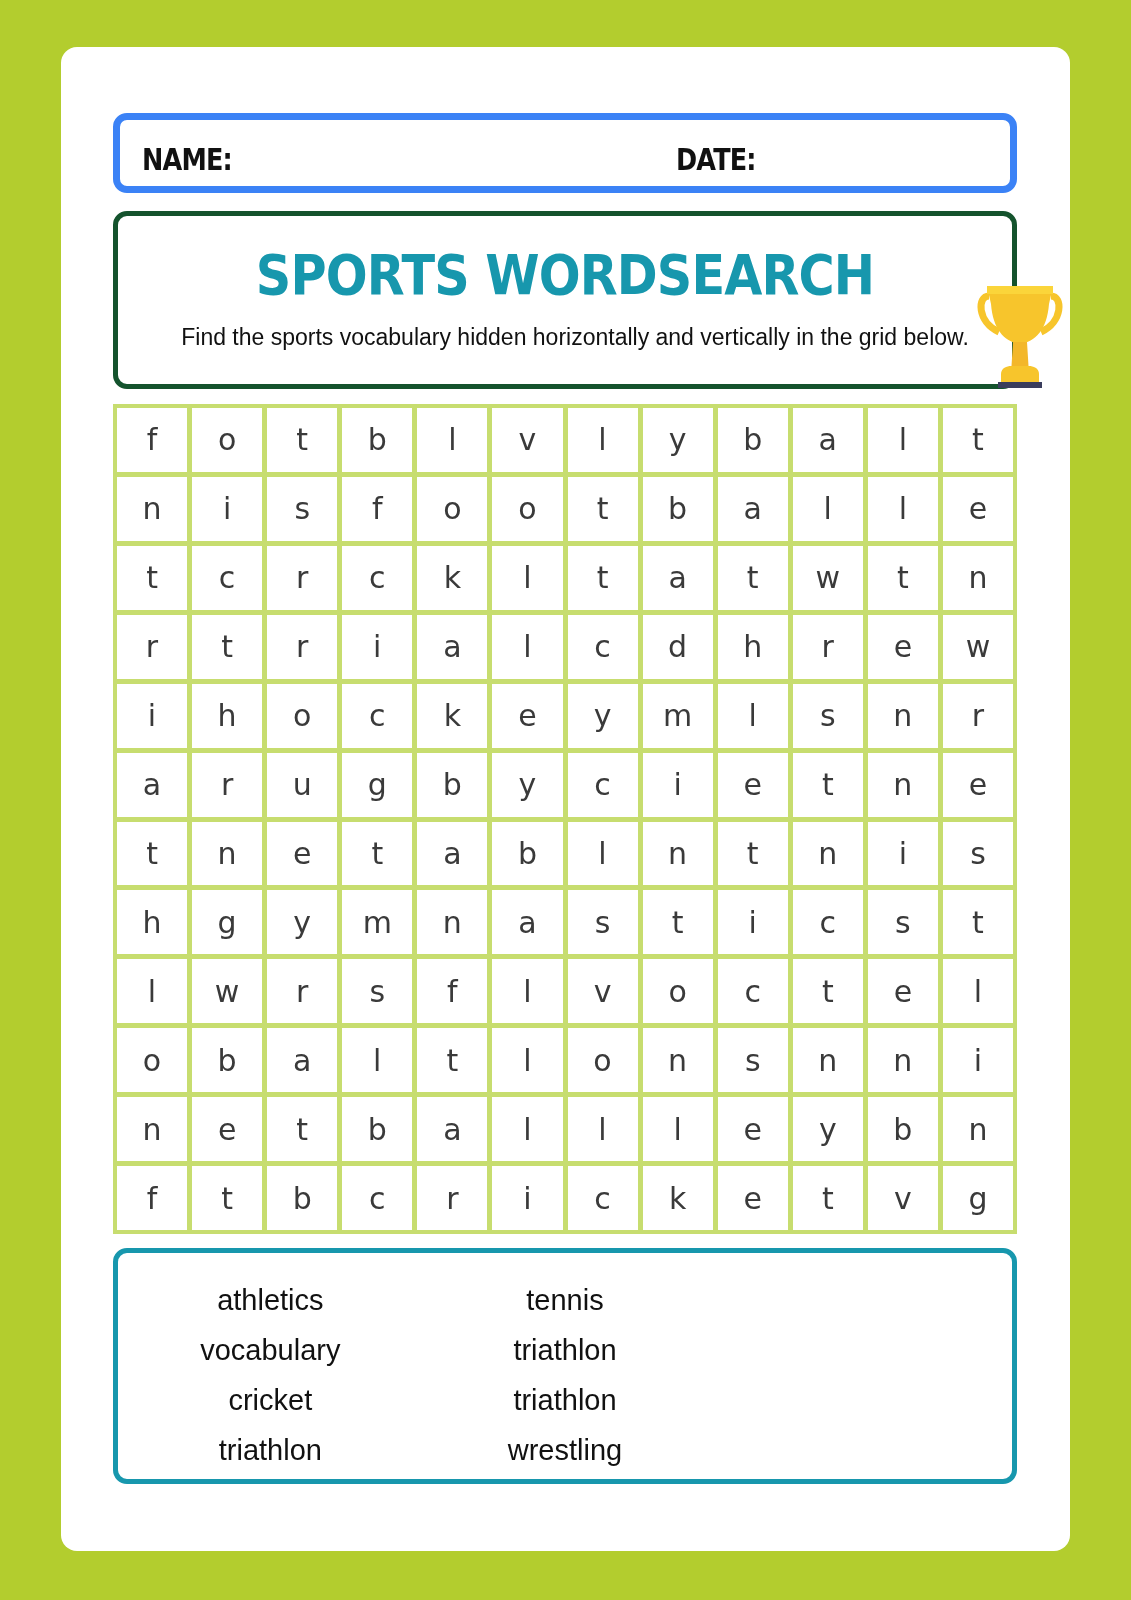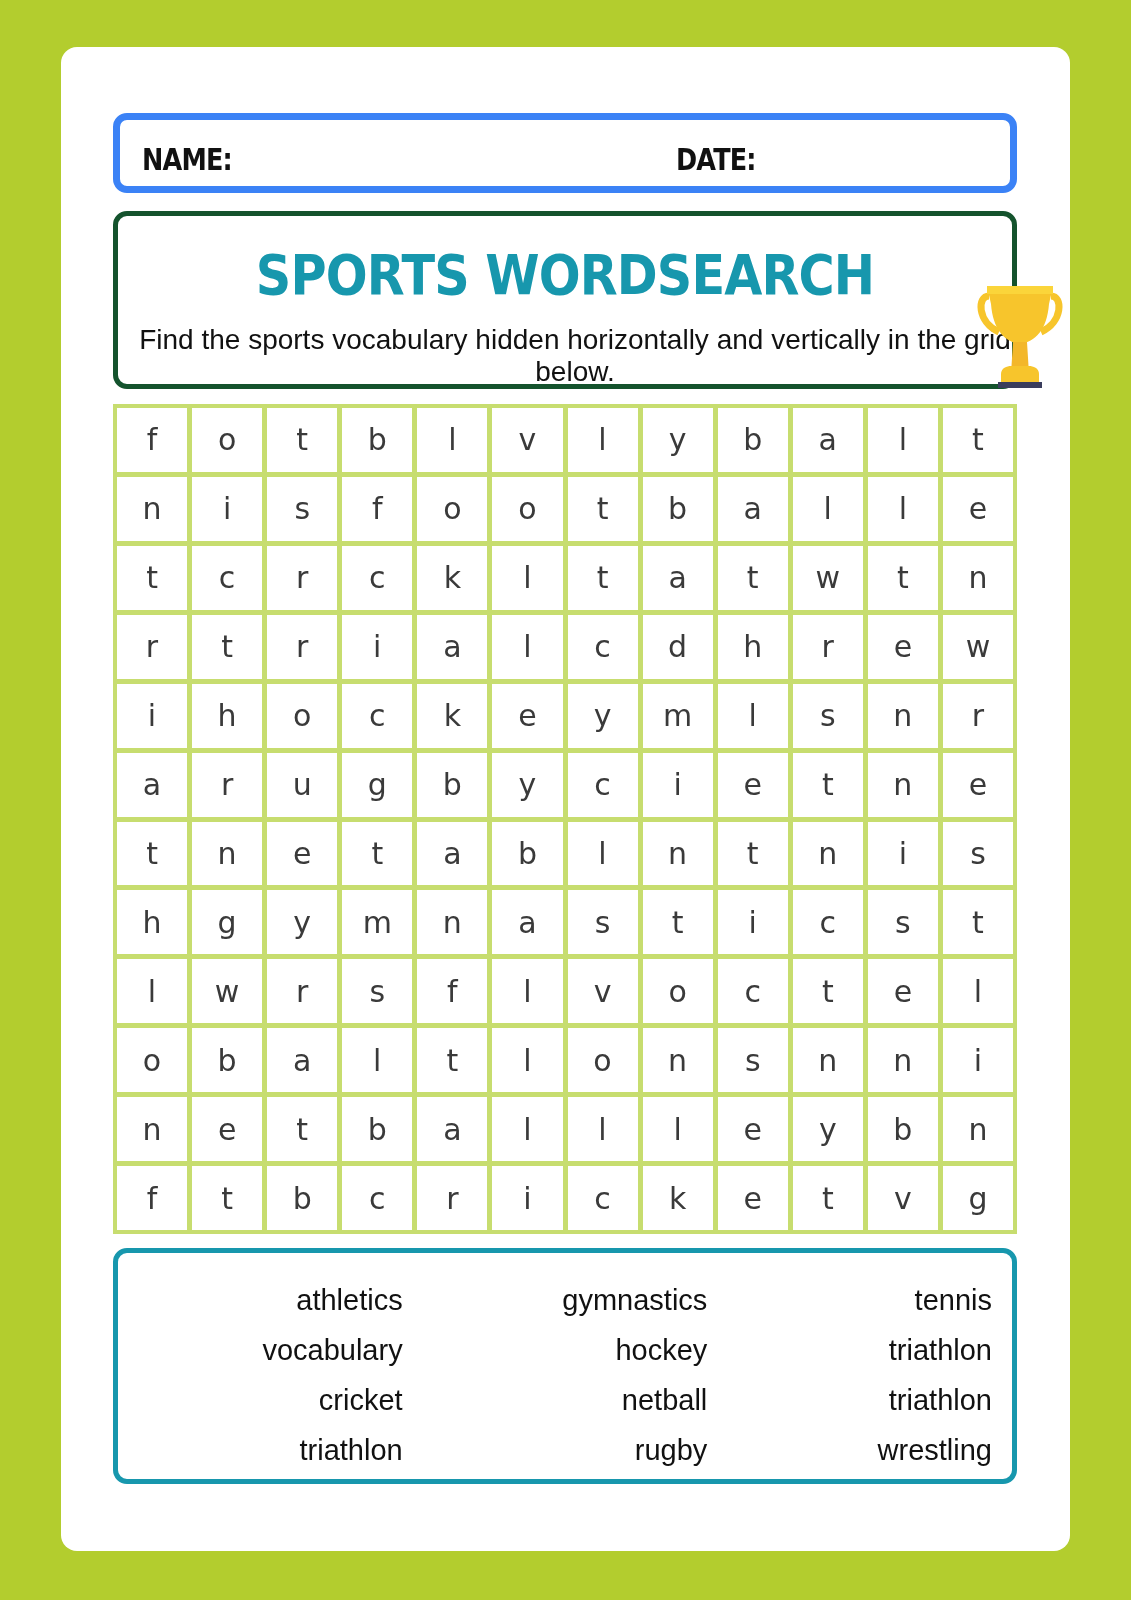--- a/index.html
+++ b/index.html
@@ -52,21 +52,21 @@
     font-weight: bold;
     font-size: 56px;
     color: #1797ad;
     letter-spacing: -1px;
     transform: scaleX(0.88);
   }
   .instructions {
     position: absolute;
     left: 0; right: 0; top: 108px;
     text-align: center;
-    font-size: 28px;
+    font-size: 23px;
     color: #111;
     padding-left: 20px;
   }
   .trophy {
     position: absolute;
     left: 975px; top: 282px;
     width: 90px; height: 116px;
   }
   .grid {
     position: absolute;
@@ -95,21 +95,21 @@
     width: 904px; height: 236px;
     border: 5px solid #1797ad;
     border-radius: 14px;
     display: grid;
     grid-template-columns: 1fr 1fr 1fr;
     padding: 22px 20px 18px 20px;
   }
   .word-col {
     display: flex;
     flex-direction: column;
-    align-items: flex-end;
+    align-items: center;
   }
   .word-col:nth-child(1) { margin-right: 20px; }
   .word {
     font-size: 29px;
     line-height: 50px;
     color: #111;
   }
 </style>
 </head>
 <body>
@@ -284,24 +284,18 @@
   </div>
 
 <div class="words-box" id="words-box">
     <div class="word-col">
       <div class="word">athletics</div>
       <div class="word">vocabulary</div>
       <div class="word">cricket</div>
       <div class="word">triathlon</div>
     </div>
     <div class="word-col">
-      <div class="word">gymnastics</div>
-      <div class="word">hockey</div>
-      <div class="word">netball</div>
-      <div class="word">rugby</div>
-    </div>
-    <div class="word-col">
       <div class="word">tennis</div>
       <div class="word">triathlon</div>
       <div class="word">triathlon</div>
       <div class="word">wrestling</div>
     </div>
   </div>
 
 </body></html>

